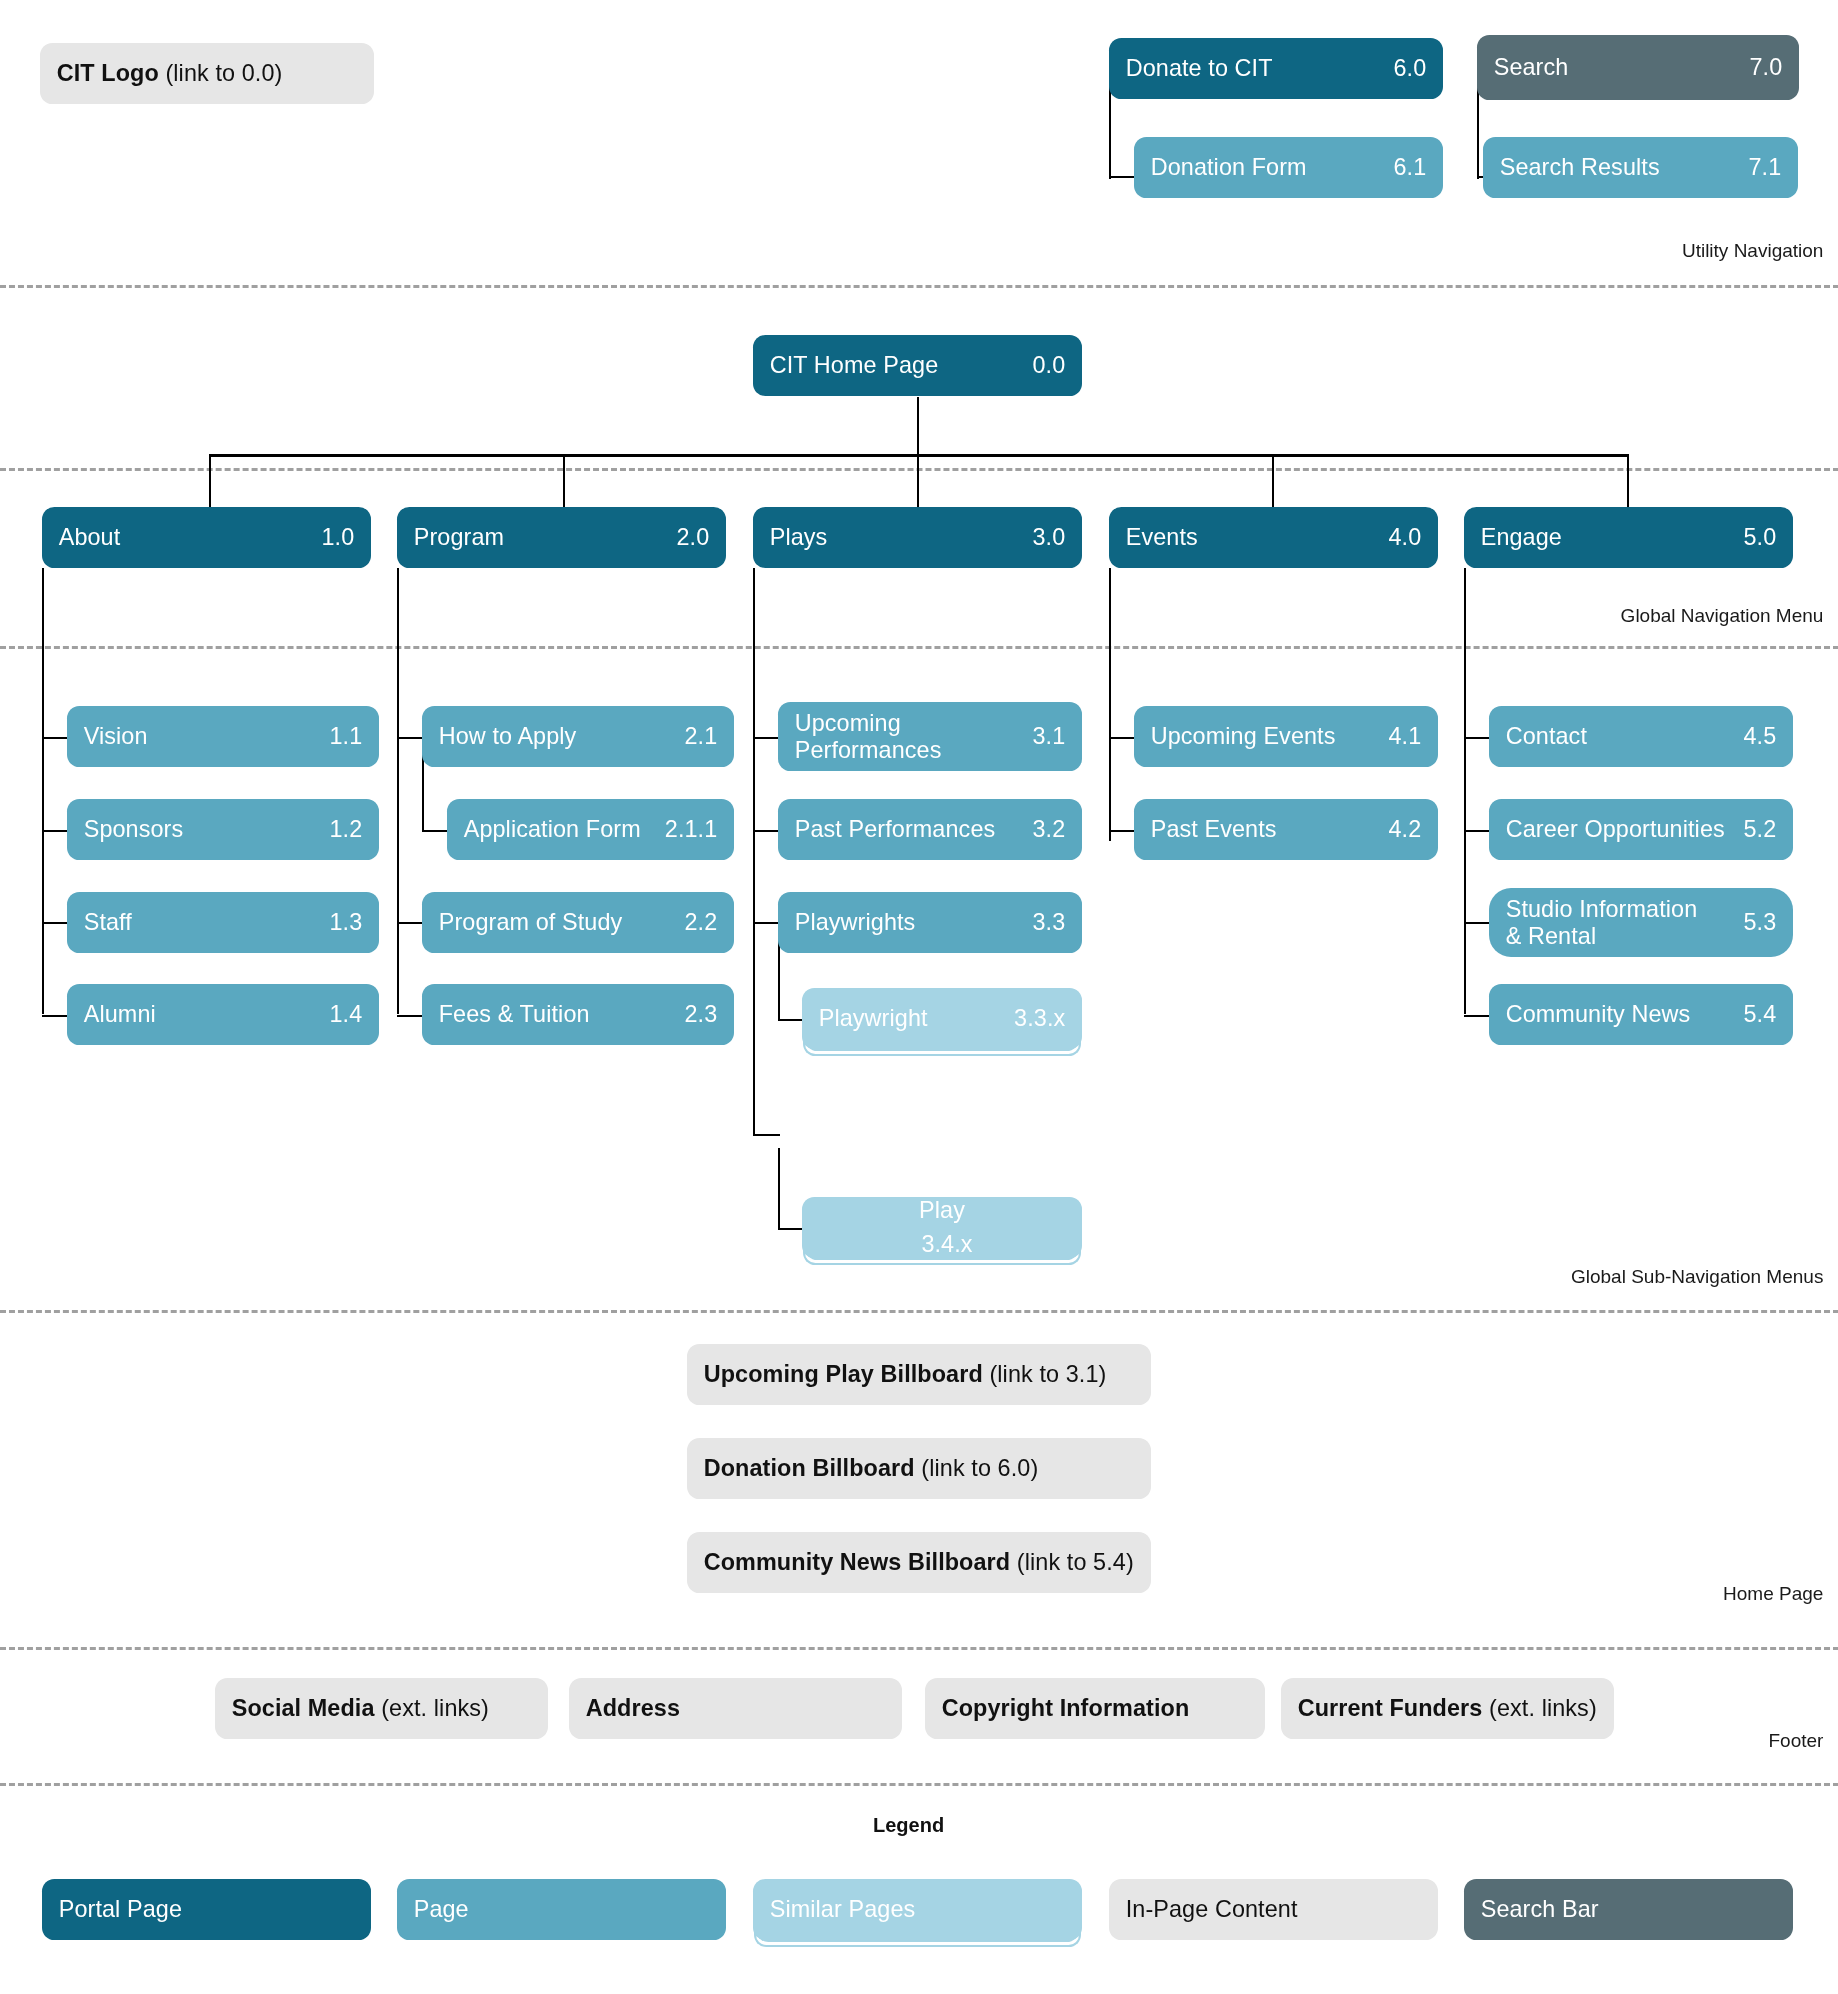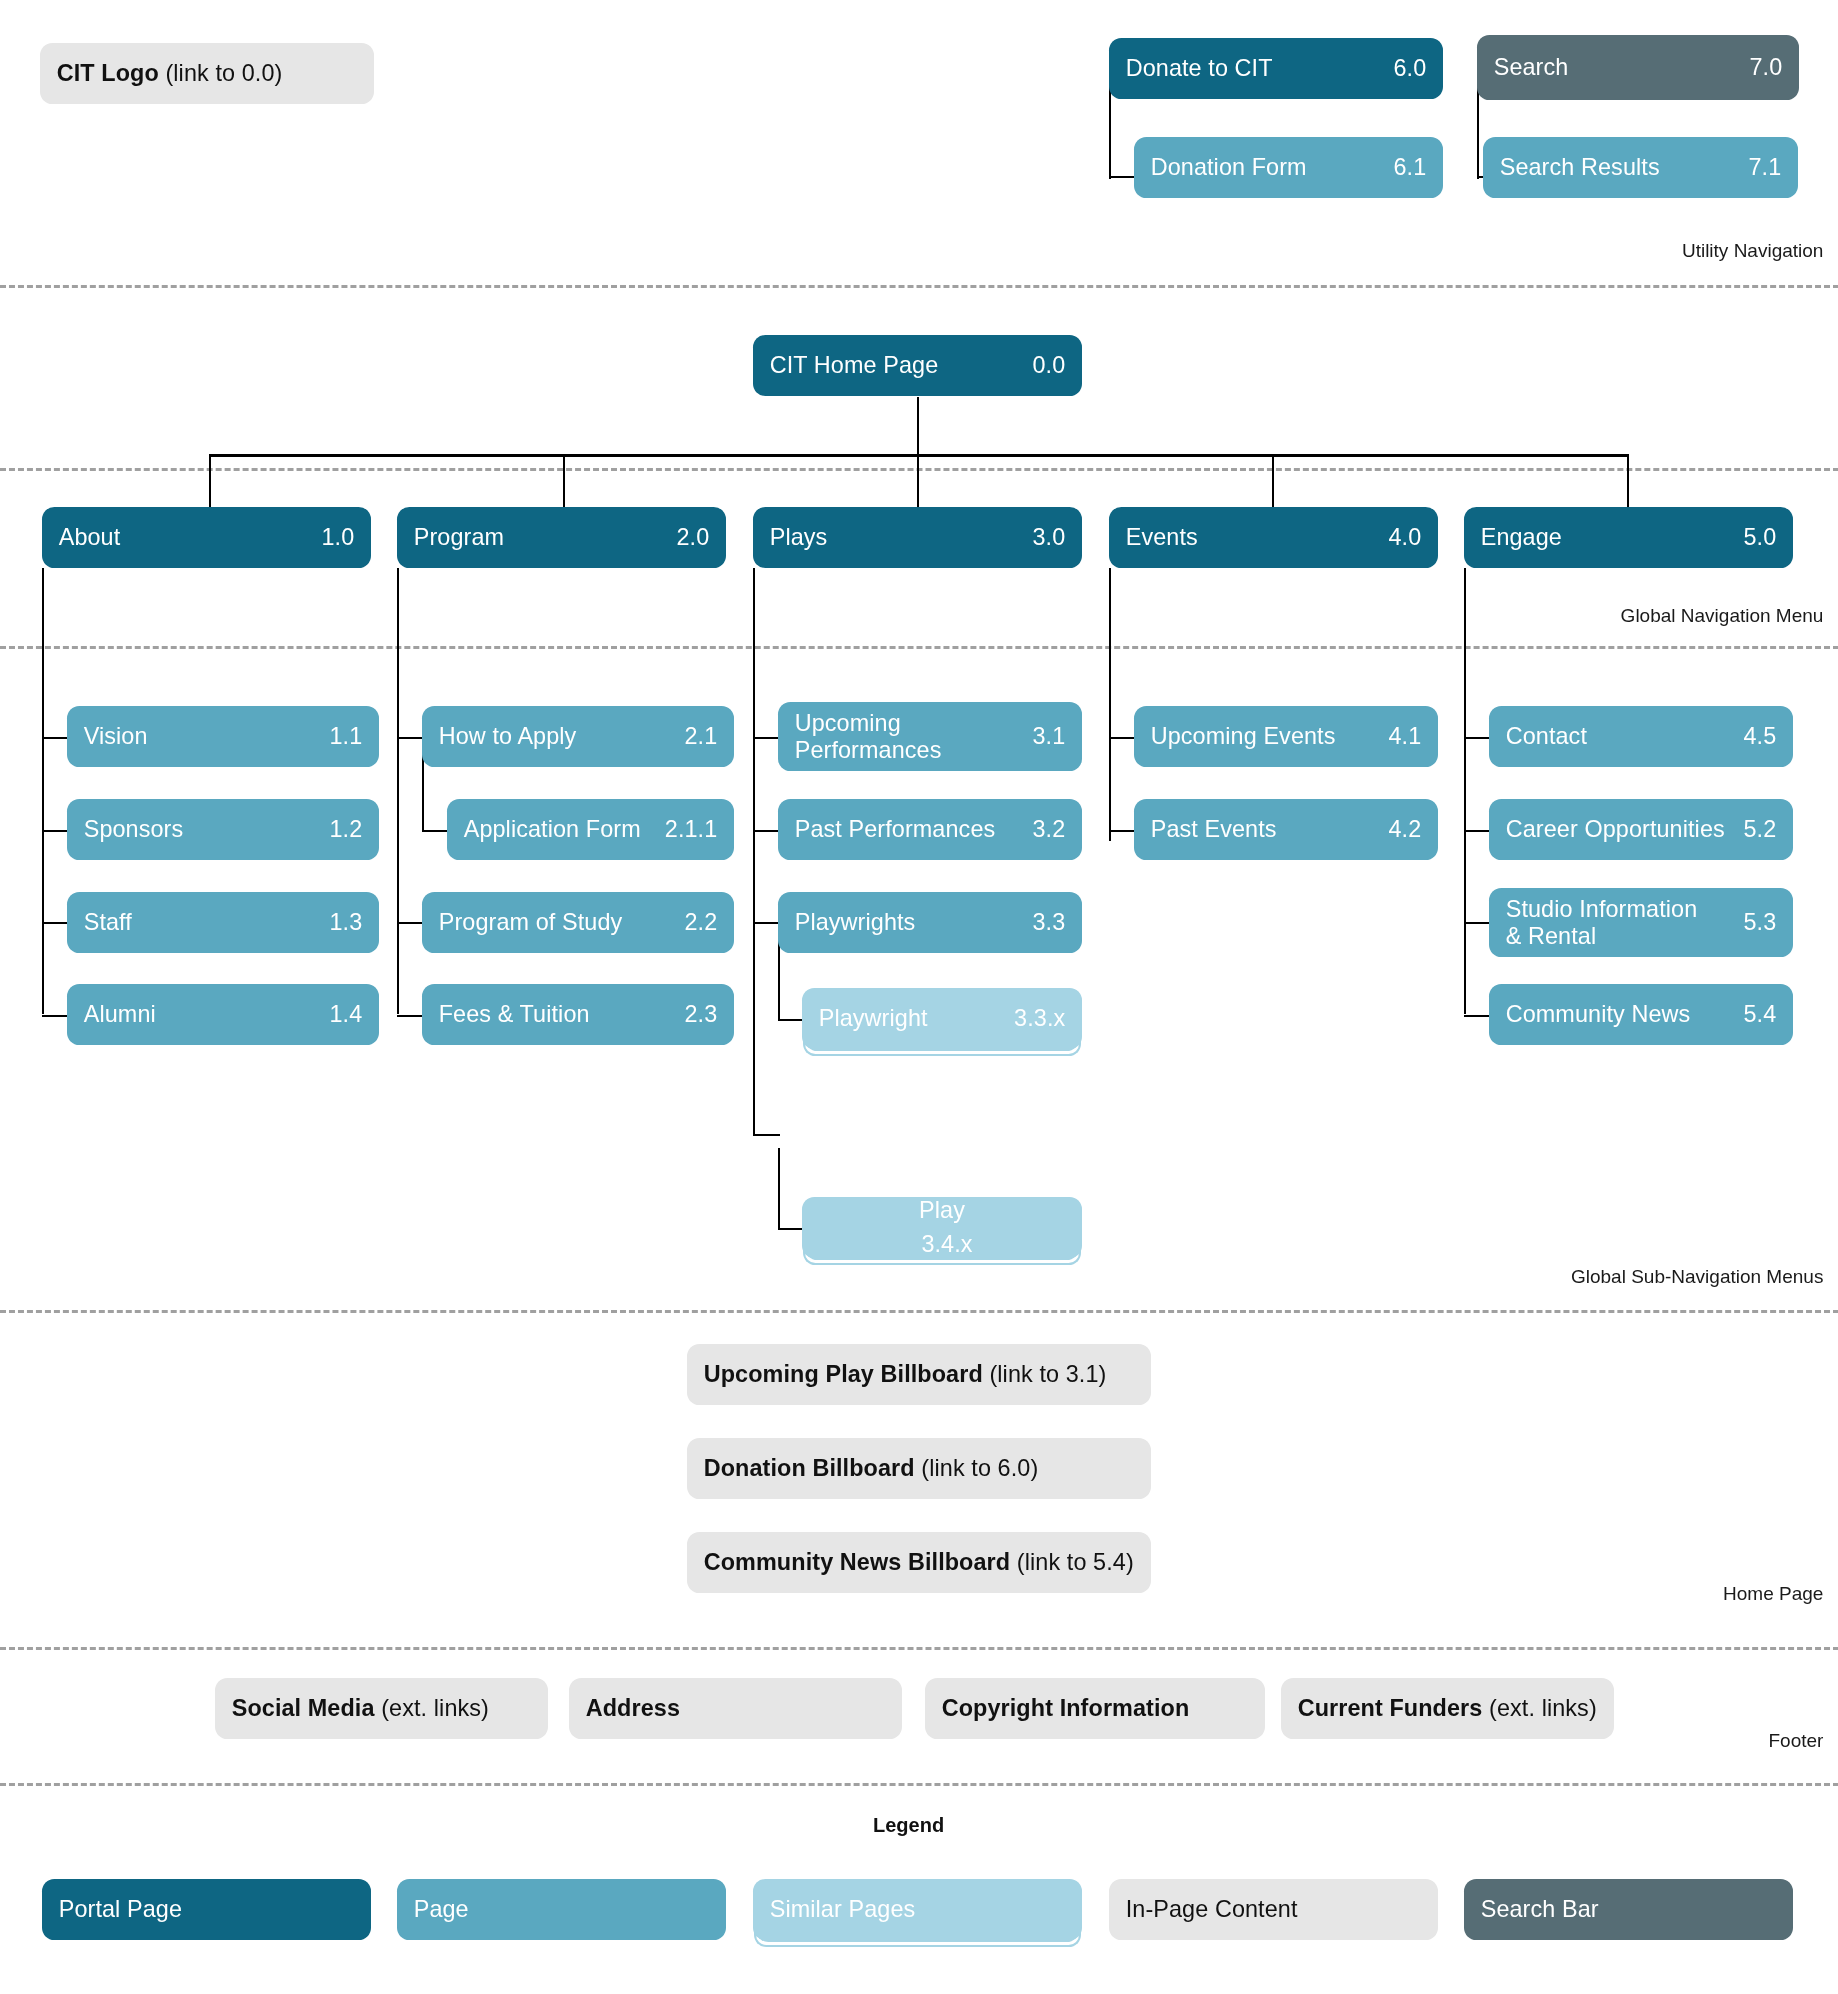--- a/index.html
+++ b/index.html
@@ -261,21 +261,21 @@
   <div class="ln hln" style="left:1464px;top:1015px;width:27px;"></div>
 
   <div class="node page" style="left:1489px;top:706px;width:304px;height:61px;">
     <span class="lbl">Contact</span>
     <span class="num">4.5</span>
   </div>
   <div class="node page" style="left:1489px;top:799px;width:304px;height:61px;">
     <span class="lbl">Career Opportunities</span>
     <span class="num">5.2</span>
   </div>
-  <div class="node page" style="left:1489px;top:888px;width:304px;height:69px;">
+  <div class="node page" style="left:1489px;top:888px;width:304px;height:69px;border-radius:22px;">
     <span class="lbl">Studio Information
 &amp; Rental</span>
     <span class="num">5.3</span>
   </div>
   <div class="node page" style="left:1489px;top:984px;width:304px;height:61px;">
     <span class="lbl">Community News</span>
     <span class="num">5.4</span>
   </div>
 
   <div class="node content" style="left:687px;top:1344px;width:464px;height:61px;">

